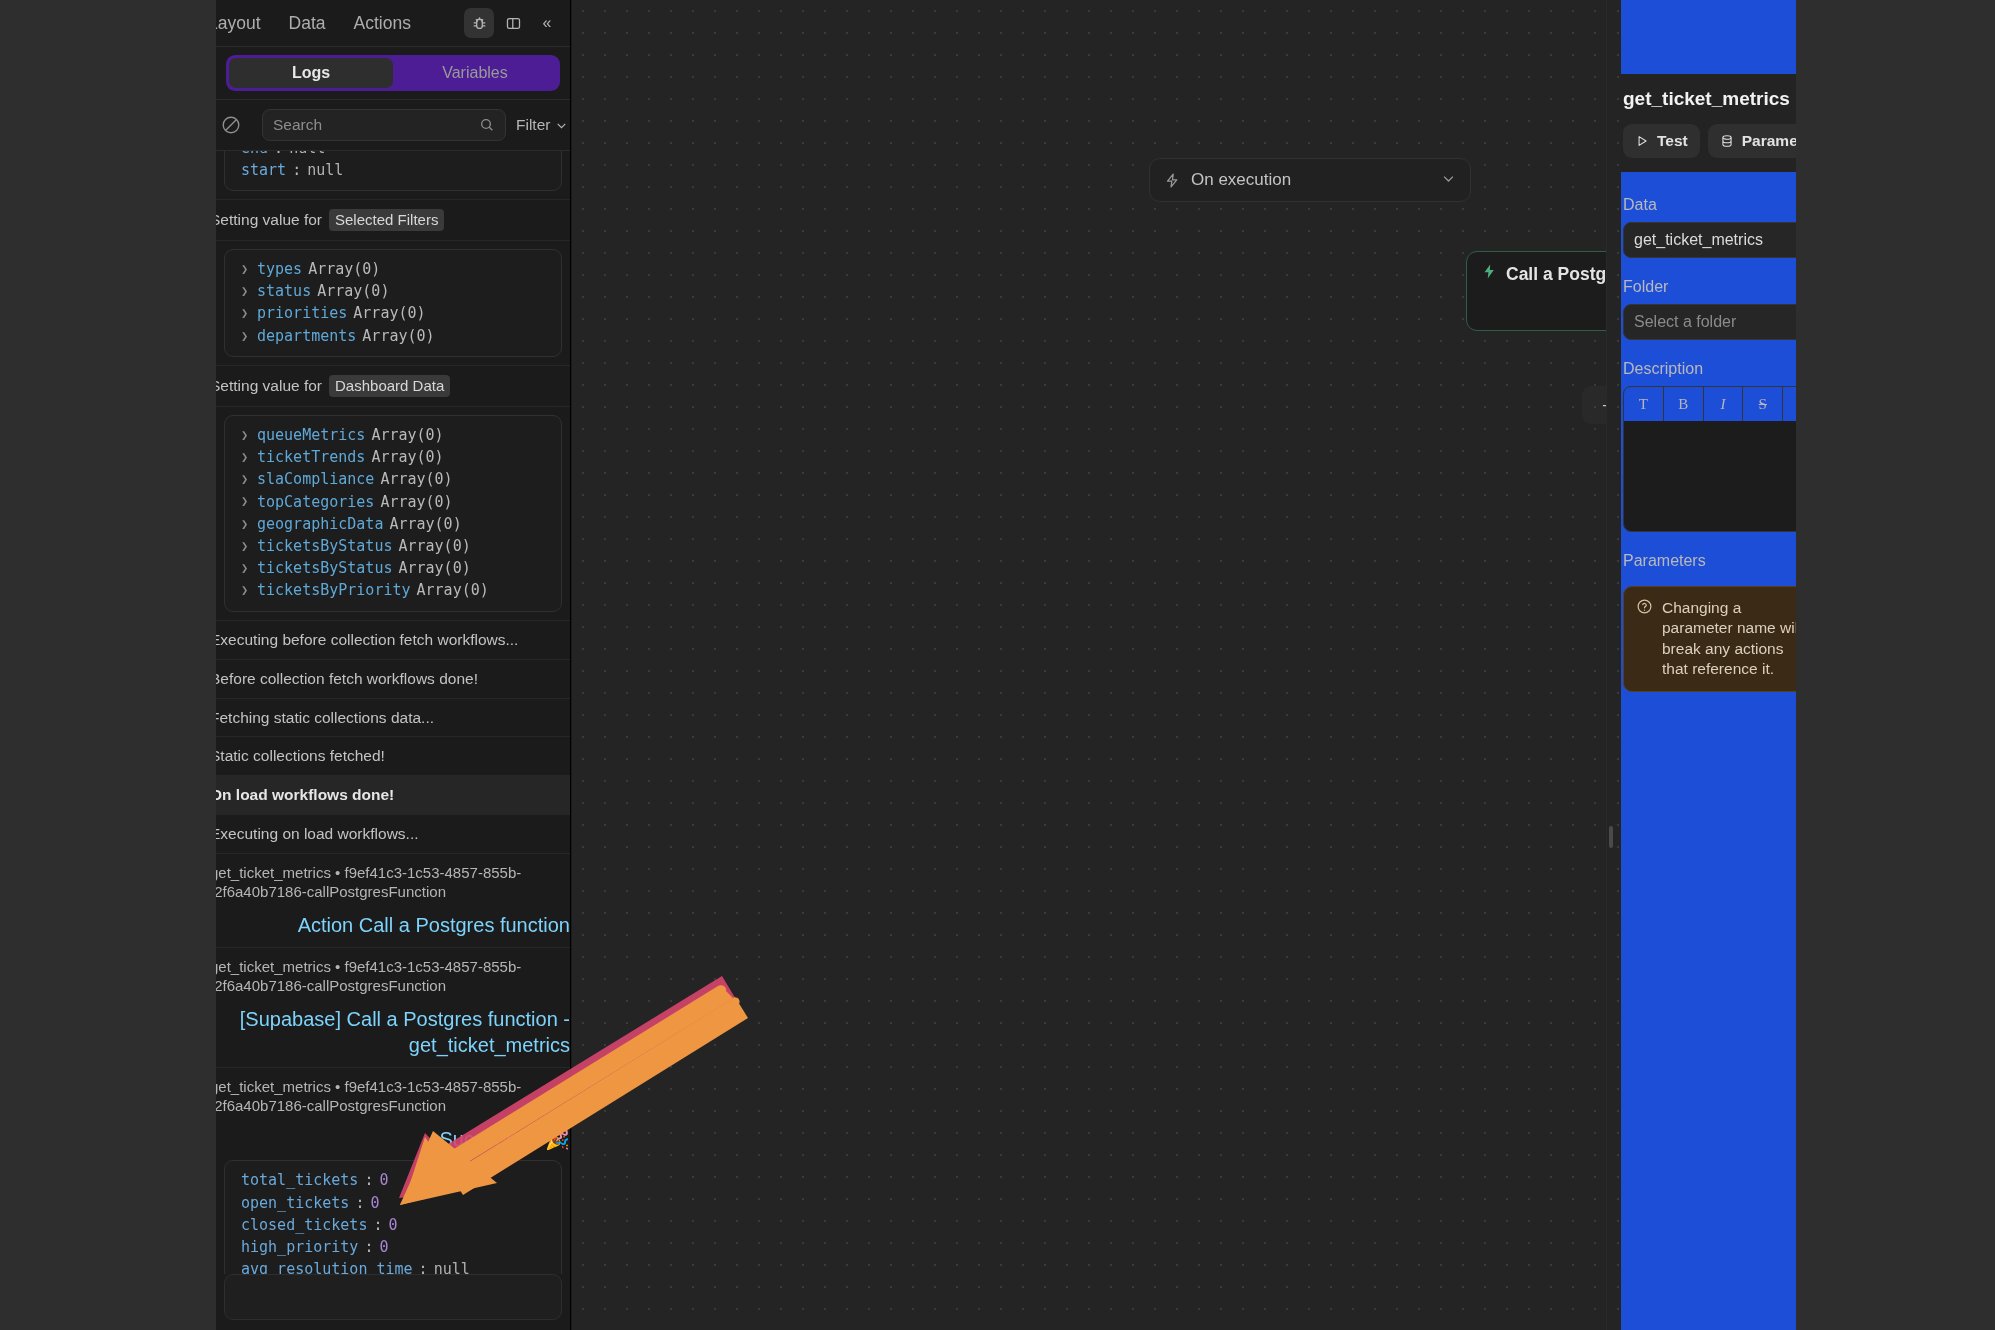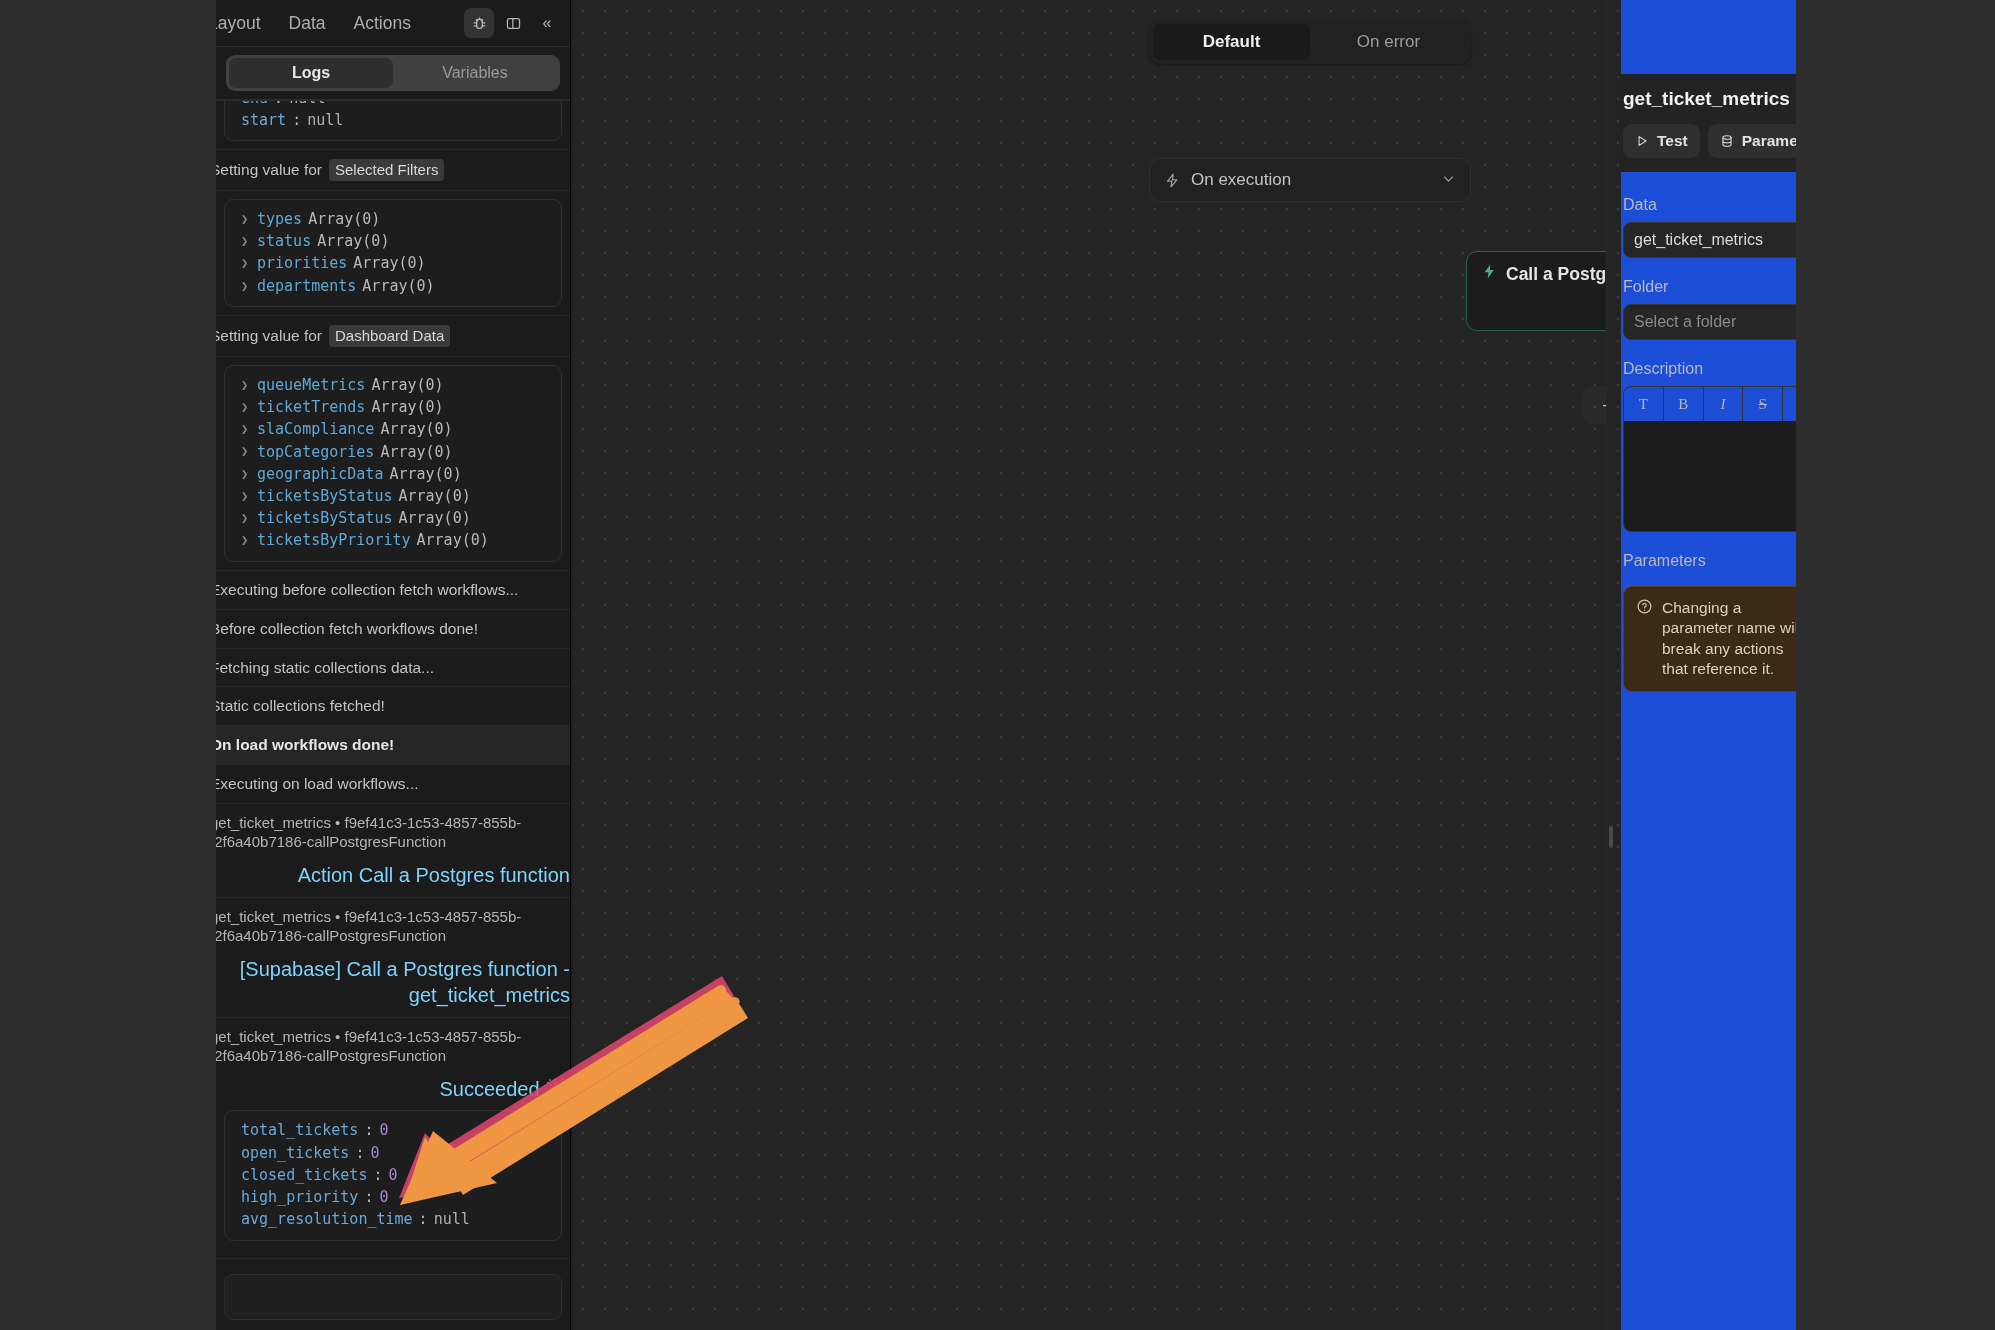--- a/index.html
+++ b/index.html
@@ -35,21 +35,21 @@
   }
   .tool-btn {
     width: 30px; height: 30px; display: flex; align-items: center; justify-content: center;
     border-radius: 7px; color: #b5b5b5;
   }
   .tool-btn.active { background: #333333; }
   .divider-h { height: 1px; background: #2b2b2b; flex-shrink: 0; }
 
   
   .lp-tabs {
-    margin: 8px 10px 8px 10px; height: 36px; background: #404040; border-radius: 9px;
+    margin: 8px 10px 8px 10px; height: 36px; background: #4c1d95; border-radius: 9px;
     display: flex; padding: 3px; flex-shrink: 0;
   }
   .lp-tab {
     flex: 1; display: flex; align-items: center; justify-content: center;
     font-size: 16px; border-radius: 7px; color: #9a9a9a;
   }
   .lp-tab.active { background: #2e2e2e; color: #e8e8e8; font-weight: bold; }
 
   
   .lp-filterrow {
@@ -237,20 +237,42 @@
         </div>
       </div>
       <div class="divider-h"></div>
 
       <div class="lp-tabs">
         <div class="lp-tab active">Logs</div>
         <div class="lp-tab">Variables</div>
       </div>
       <div class="divider-h"></div>
 
+      <div class="lp-filterrow">
+        <div class="circle-slash">
+          <svg width="22" height="22" viewBox="0 0 24 24" fill="none" stroke="currentColor" stroke-width="1.5">
+            <circle cx="12" cy="12" r="8.5"></circle>
+              <path d="M6 18 18 6"></path>
+          </svg>
+        </div>
+        <div class="vdiv"></div>
+        <div class="search-box">
+          <input type="text" placeholder="Search" style="">
+          <svg width="16" height="16" viewBox="0 0 24 24" fill="none" stroke="#8d8d8d" stroke-width="2">
+            <circle cx="10.5" cy="10.5" r="6.5"></circle>
+              <path d="M15.5 15.5 20 20"></path>
+          </svg>
+        </div>
+        <div class="filter-btn">
+          <span>Filter</span>
+          <svg width="13" height="13" viewBox="0 0 24 24" fill="none" stroke="currentColor" stroke-width="2.2">
+              <path d="M5 9l7 7 7-7"></path>
+            </svg>
+        </div>
+      </div>
       <div class="divider-h"></div>
 
       <div class="lp-logs">
 
         <div class="log-entry nopad">
           <div class="codeblock" style="margin-top:-24px;">
             <div class="cb-row">
               <span class="k-key">end</span>
                 <span class="v-gray">:</span>
               <span class="v-null">null</span>
@@ -406,24 +428,20 @@
           </div>
         </div>
 
       </div>
 
       <div class="lp-bottombox"></div>
     </div>
 
     <div class="canvas">
 
-      <div class="seg-control">
-        <div class="seg active">Default</div>
-        <div class="seg">On error</div>
-      </div>
 
       <div class="trigger-node">
         <span class="tn-icon">
           <svg width="17" height="17" viewBox="0 0 24 24" fill="none" stroke="currentColor" stroke-width="1.8" stroke-linejoin="round">
               <path d="M13 3 5 13h6l-1 8 8-10h-6z"></path>
             </svg>
         </span>
         <span class="label">On execution</span>
         <span class="chev">
           <svg width="15" height="15" viewBox="0 0 24 24" fill="none" stroke="currentColor" stroke-width="2">

